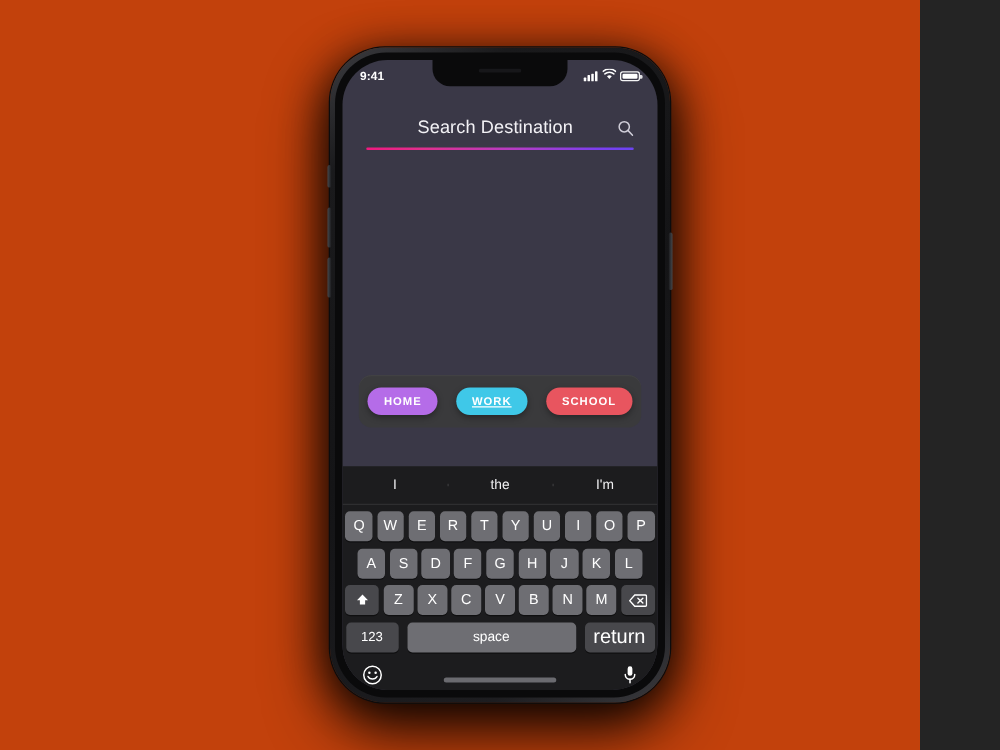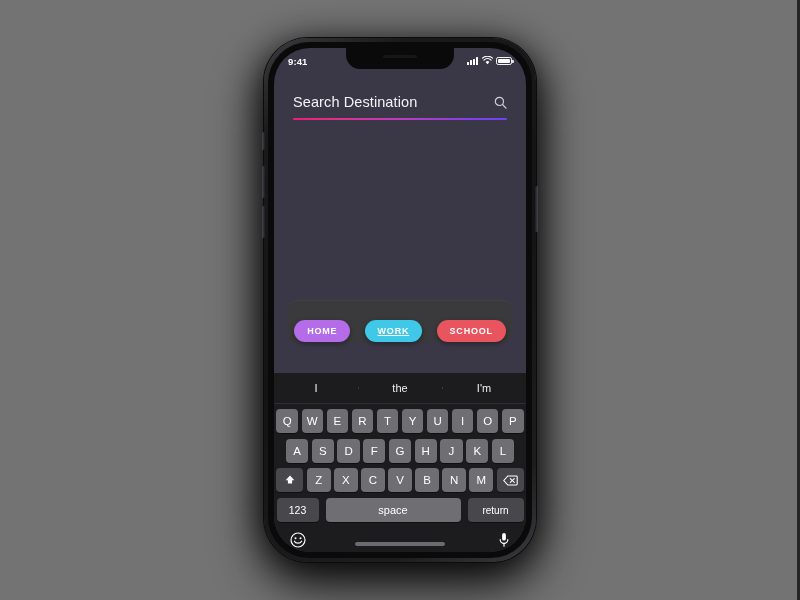--- a/index.html
+++ b/index.html
@@ -7,23 +7,23 @@
     padding: 0;
     width: 800px;
     height: 600px;
     overflow: hidden;
     background: #242424;
     font-family: "Liberation Sans", sans-serif;
   }
 
   #stage {
     position: relative;
-    width: 797px;
+    width: 736px;
     height: 600px;
-    background: #737373;
+    background: #c2410c;
   }
 
   
   .phone-shadow {
     position: absolute;
     left: 262px;
     top: 44px;
     width: 276px;
     height: 520px;
     border-radius: 46px;
@@ -148,20 +148,21 @@
     left: 0; right: 0;
     top: 46px;
     padding: 0 19px;
     box-sizing: border-box;
     z-index: 20;
   }
   .search-row {
     display: flex;
     align-items: center;
     justify-content: space-between;
+    margin-left: 41px;
   }
   .search-input-text {
     color: #f2f1f5;
     font-size: 14.5px;
     letter-spacing: .1px;
   }
   .search-icon svg { display: block; }
   .search-underline {
     margin-top: 8px;
     height: 2.2px;
@@ -172,21 +173,21 @@
   
   .chips-panel {
     position: absolute;
     left: 13px;
     right: 13px;
     top: 252px;
     height: 42px;
     border-radius: 10px;
     background: #3a3a3c;
     display: flex;
-    align-items: flex-end;
+    align-items: center;
     justify-content: space-around;
     box-shadow: inset 0 1px 0 rgba(255,255,255,.04);
     z-index: 20;
   }
   .chip {
     border: none;
     border-radius: 11px;
     color: #ffffff;
     font-size: 9px;
     font-weight: bold;
@@ -252,21 +253,21 @@
   .krow.r1 .key { flex: 1; }
   .krow.r3 .key { flex: 1; }
   .key.dark {
     background: #48484c;
     min-width: 27px;
     flex: 0 0 27px;
   }
   .krow.r4 { gap: 7px; padding: 0 2.5px; margin-top: 6px; }
   .key.num { background: #48484c; flex: 0 0 42px; font-size: 10.5px; }
   .key.space { background: #6e6e73; flex: 1; font-size: 11px; }
-  .key.ret { background: #48484c; flex: 0 0 56px; font-size: 10px; }
+  .key.ret { background: #48484c; flex: 0 0 56px; font-size: 16px; }
 
   .kbottom {
     display: flex;
     align-items: center;
     justify-content: space-between;
     padding: 7px 16px 0 16px;
     height: 28px;
     box-sizing: border-box;
   }
   .kbottom svg { display: block; }

